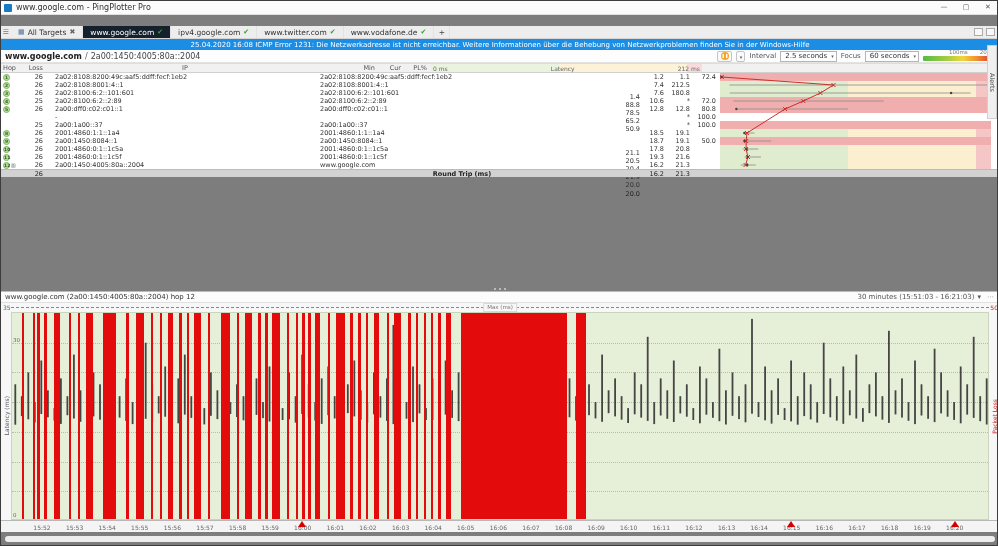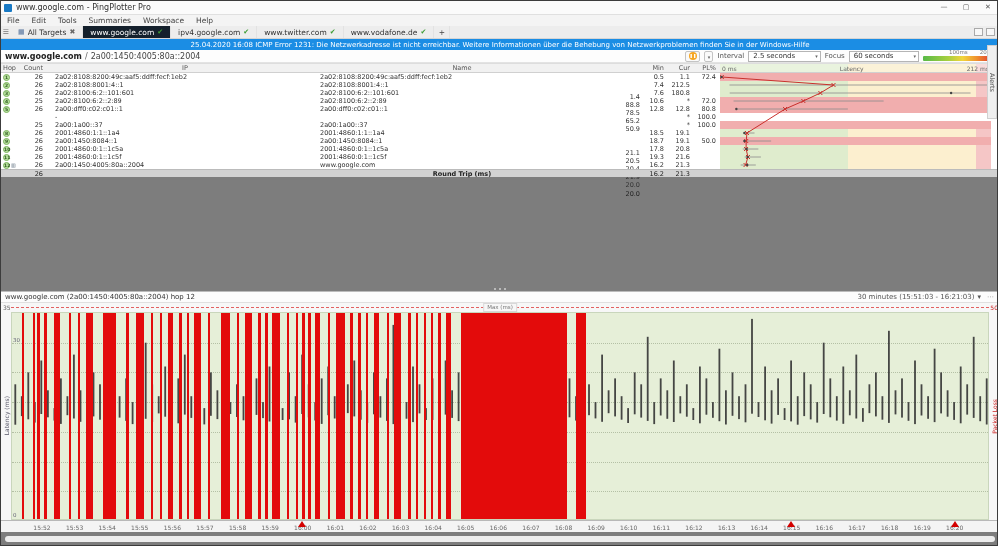--- a/index.html
+++ b/index.html
@@ -31,21 +31,21 @@
   
   .targetbar{position:absolute;left:0;top:49px;width:998px;height:13px;background:#fdfdfd;border-bottom:1px solid #e3e3e3;display:flex;align-items:center;font-size:8px;padding:0 4px;}
   .t-host{font-weight:bold;color:#222;}
   .t-sep{margin:0 3px;color:#666;}
   .t-ip{color:#444;}
   .controls{margin-left:auto;display:flex;align-items:center;gap:4px;}
   .pausebtn{width:15px;height:11px;border:1px solid #c4c4c4;background:#fafafa;border-radius:2px;display:flex;align-items:center;justify-content:center;}
   .pausedot{width:8px;height:8px;border-radius:50%;background:#f5a623;color:#fff;font-size:4px;line-height:8px;text-align:center;}
   .ddbtn{width:9px;height:11px;border:1px solid #c4c4c4;background:#fafafa;border-radius:2px;font-size:5px;color:#666;text-align:center;line-height:10px;}
   .ctl-label{font-size:7px;color:#555;}
-  .selectbox{height:11px;border:1px solid #b5b5b5;background:#fff;font-size:7px;color:#333;display:flex;align-items:center;padding:0 2px 0 4px;gap:20px;}
+  .selectbox{height:11px;border:1px solid #b5b5b5;background:#fff;font-size:7px;color:#333;display:flex;align-items:center;padding:0 2px 0 4px;gap:4px;}
   .selectbox .car{font-size:5px;color:#666;}
   .gradwrap{width:72px;position:relative;height:12px;}
   .gradlabels{position:absolute;top:-1px;left:0;width:100%;font-size:5.5px;color:#777;display:flex;}
   .gradlabels span:first-child{margin-left:26px;}
   .gradlabels span:last-child{margin-left:12px;}
   .gradbar{position:absolute;bottom:1px;left:0;width:100%;height:5px;background:linear-gradient(to right,#57b947 0%,#a7cf3f 35%,#f2d43b 55%,#ef8f2e 75%,#e03c31 95%);border-radius:1px;}
   
   .tablehdr{position:absolute;left:0;top:62px;width:998px;height:10px;background:#f1f1f1;border-top:1px solid #ddd;border-bottom:1px solid #d0d0d0;display:flex;align-items:flex-start;font-size:6.5px;color:#555;}
   .rows{position:absolute;left:0;top:72px;width:998px;height:96px;background:#fff;}
   .row{display:flex;align-items:center;height:8px;font-size:6.5px;color:#333;background:#fff;}
@@ -114,28 +114,20 @@
   <div class="titlebar">
     <div class="appicon"></div>
     <div class="title-text">www.google.com - PingPlotter Pro</div>
     <div class="wincontrols">
       <div class="winbtn">—</div>
       <div class="winbtn">▢</div>
       <div class="winbtn">✕</div>
     </div>
   </div>
 
-  <div class="menubar" id="menubar">
-      <span class="mitem">File</span>
-      <span class="mitem">Edit</span>
-      <span class="mitem">Tools</span>
-      <span class="mitem">Summaries</span>
-      <span class="mitem">Workspace</span>
-      <span class="mitem">Help</span>
-    </div>
 
   <div class="tabbar">
     <div class="tgrip">☰</div>
     <div class="tab">
       <span class="gridic">▦</span>
       <span>All Targets</span>
       <span class="xx">✖</span>
     </div>
     <span id="target-tabs" style="display:flex">
         <div class="tab active">
@@ -190,44 +182,43 @@
           <span>100ms</span>
           <span>200ms</span>
         </div>
         <div class="gradbar"></div>
       </div>
     </div>
   </div>
 
   <div class="tablehdr">
     <span class="c-hop">Hop</span>
-    <span class="c-count">Count</span>
+    <span class="c-count">Loss</span>
     <span class="c-ip hdr-ip">IP</span>
-    <span class="c-name hdr-ip">Name</span>
     <span class="c-avg">Avg</span>
     <span class="c-min">Min</span>
     <span class="c-cur">Cur</span>
     <span class="c-pl">PL%</span>
     <span class="c-lat hdr-lat">
       <span>0 ms</span>
       <span>Latency</span>
       <span>212 ms</span>
     </span>
   </div>
 
   <div class="rows" id="rows">
       <div class="row">
         <span class="c-hop">
           <span class="hopbadge">1</span>
         </span>
         <span class="c-count">26</span>
         <span class="c-ip">2a02:8108:8200:49c:aaf5:ddff:fecf:1eb2</span>
         <span class="c-name">2a02:8108:8200:49c:aaf5:ddff:fecf:1eb2</span>
         <span class="c-avg">1.4</span>
-        <span class="c-min">0.5</span>
+        <span class="c-min">1.2</span>
         <span class="c-cur">1.1</span>
         <span class="c-pl">72.4</span>
         <span class="c-lat lat-loss"></span>
       </div>
       <div class="row">
         <span class="c-hop">
           <span class="hopbadge">2</span>
         </span>
         <span class="c-count">26</span>
         <span class="c-ip">2a02:8108:8001:4::1</span>

